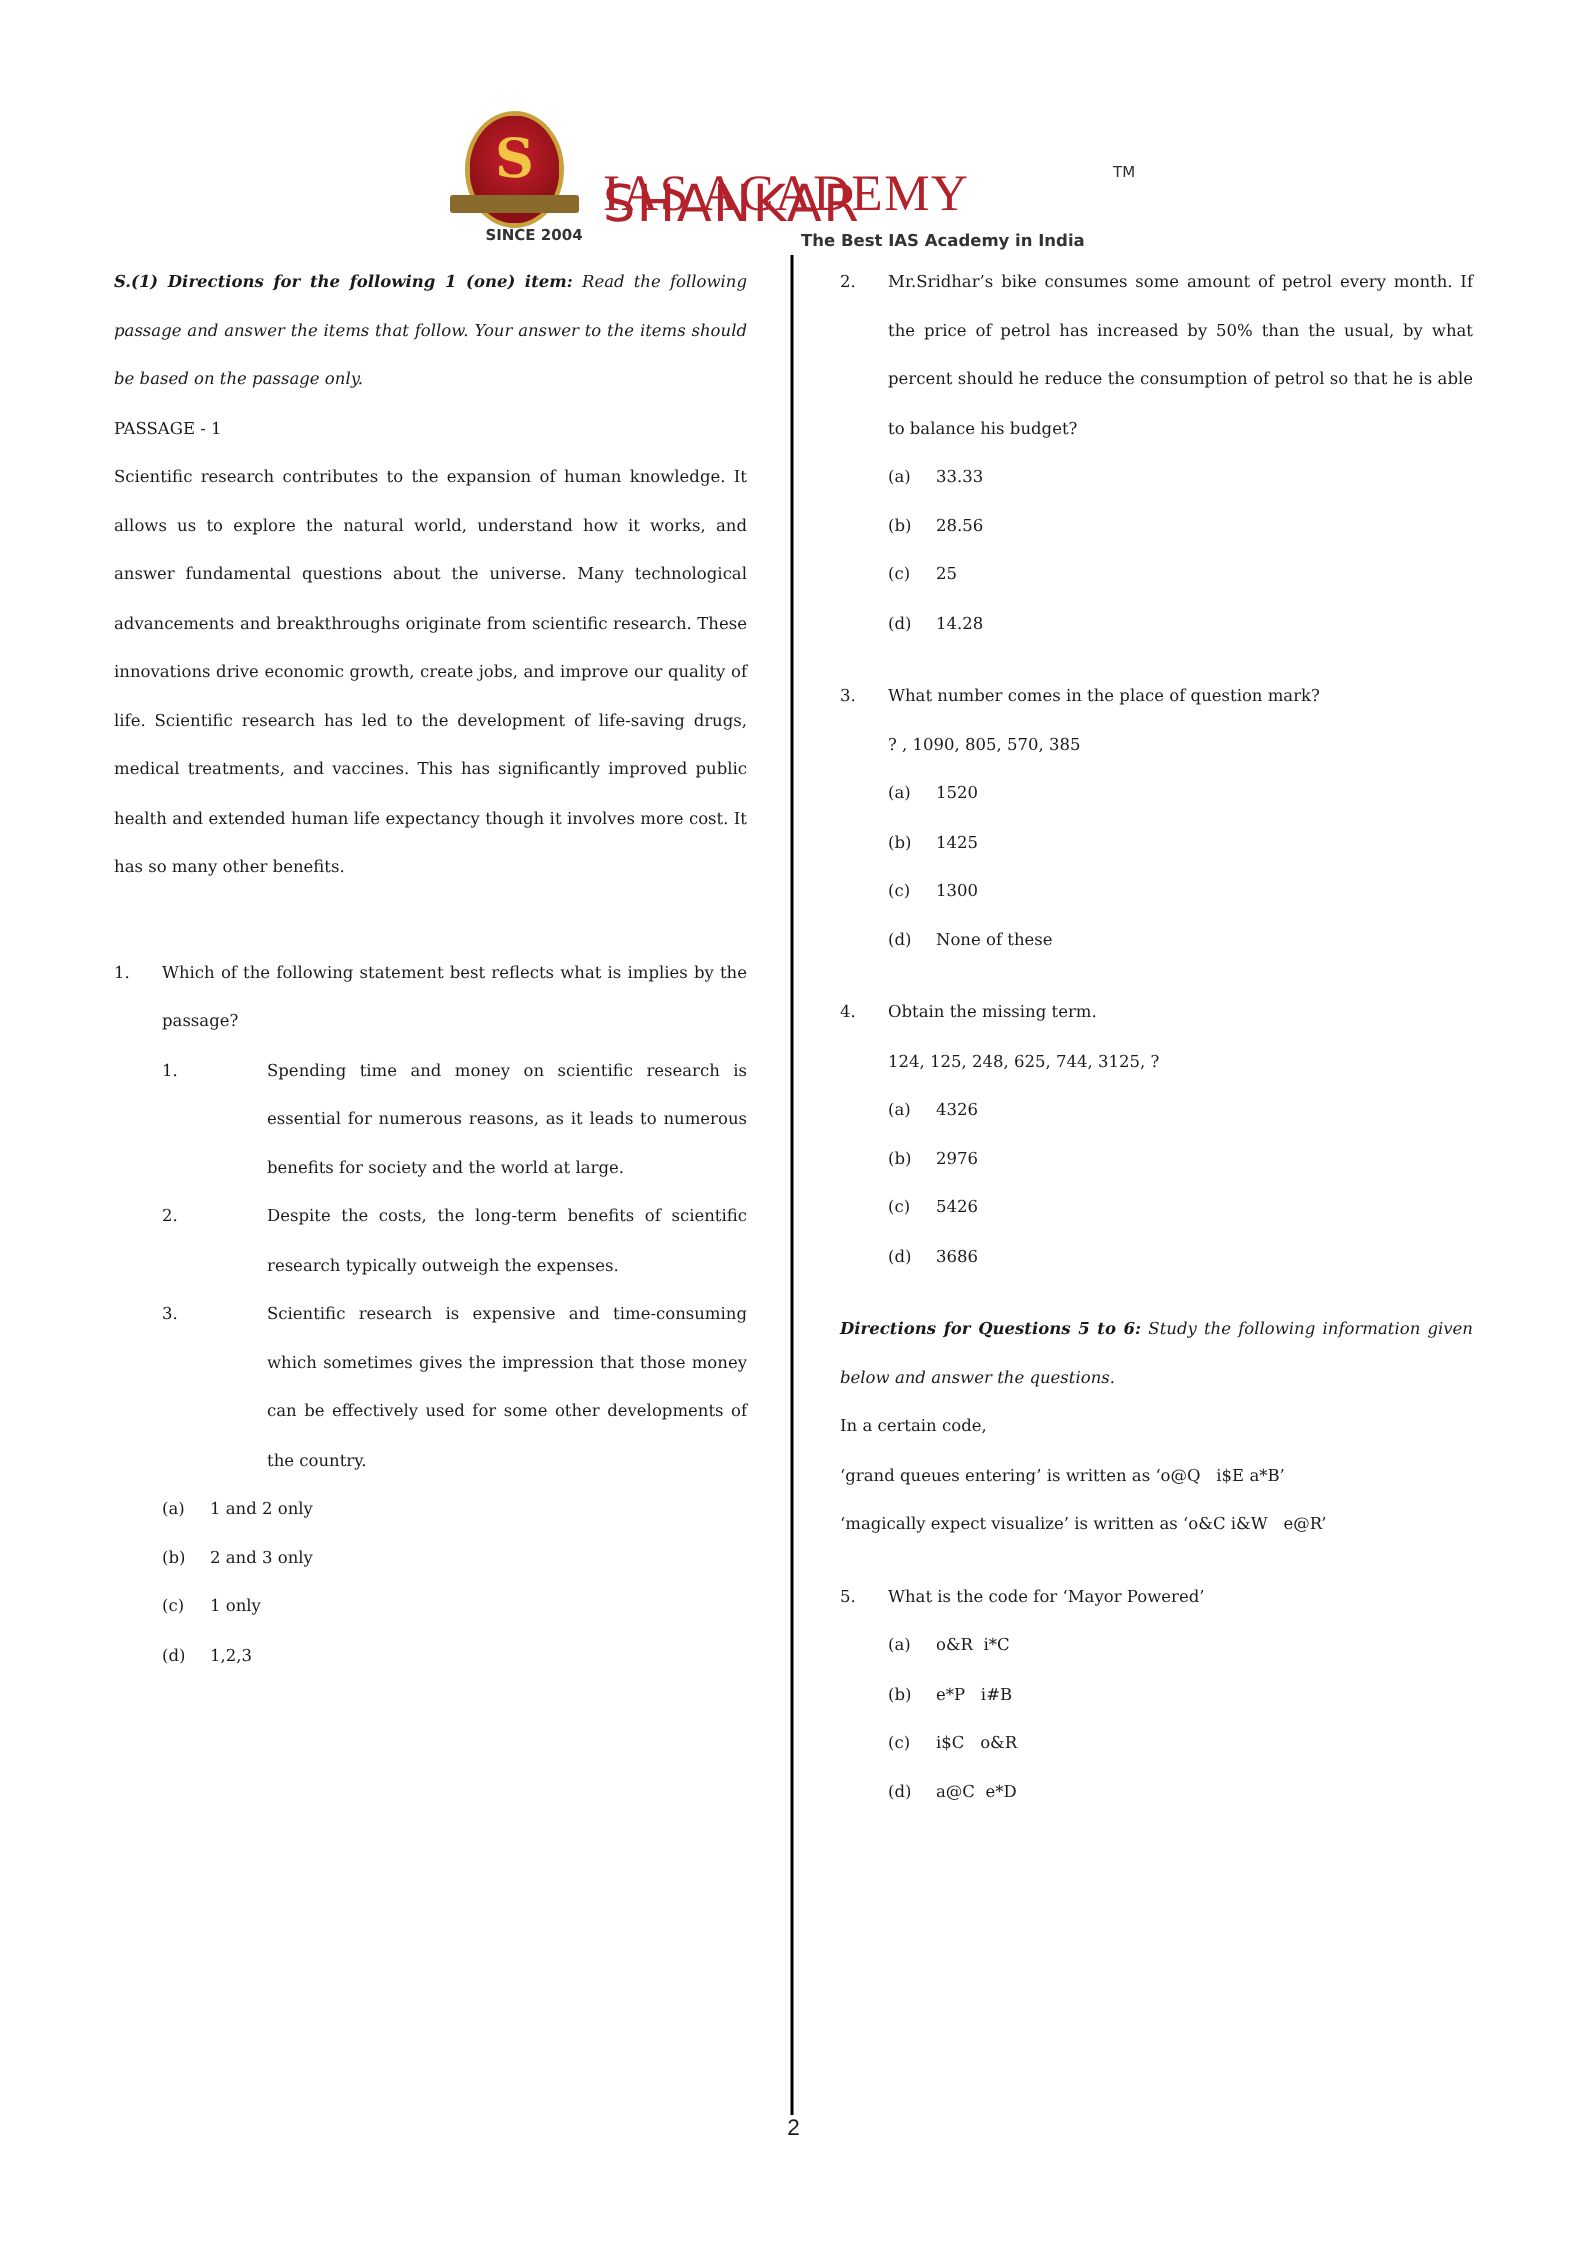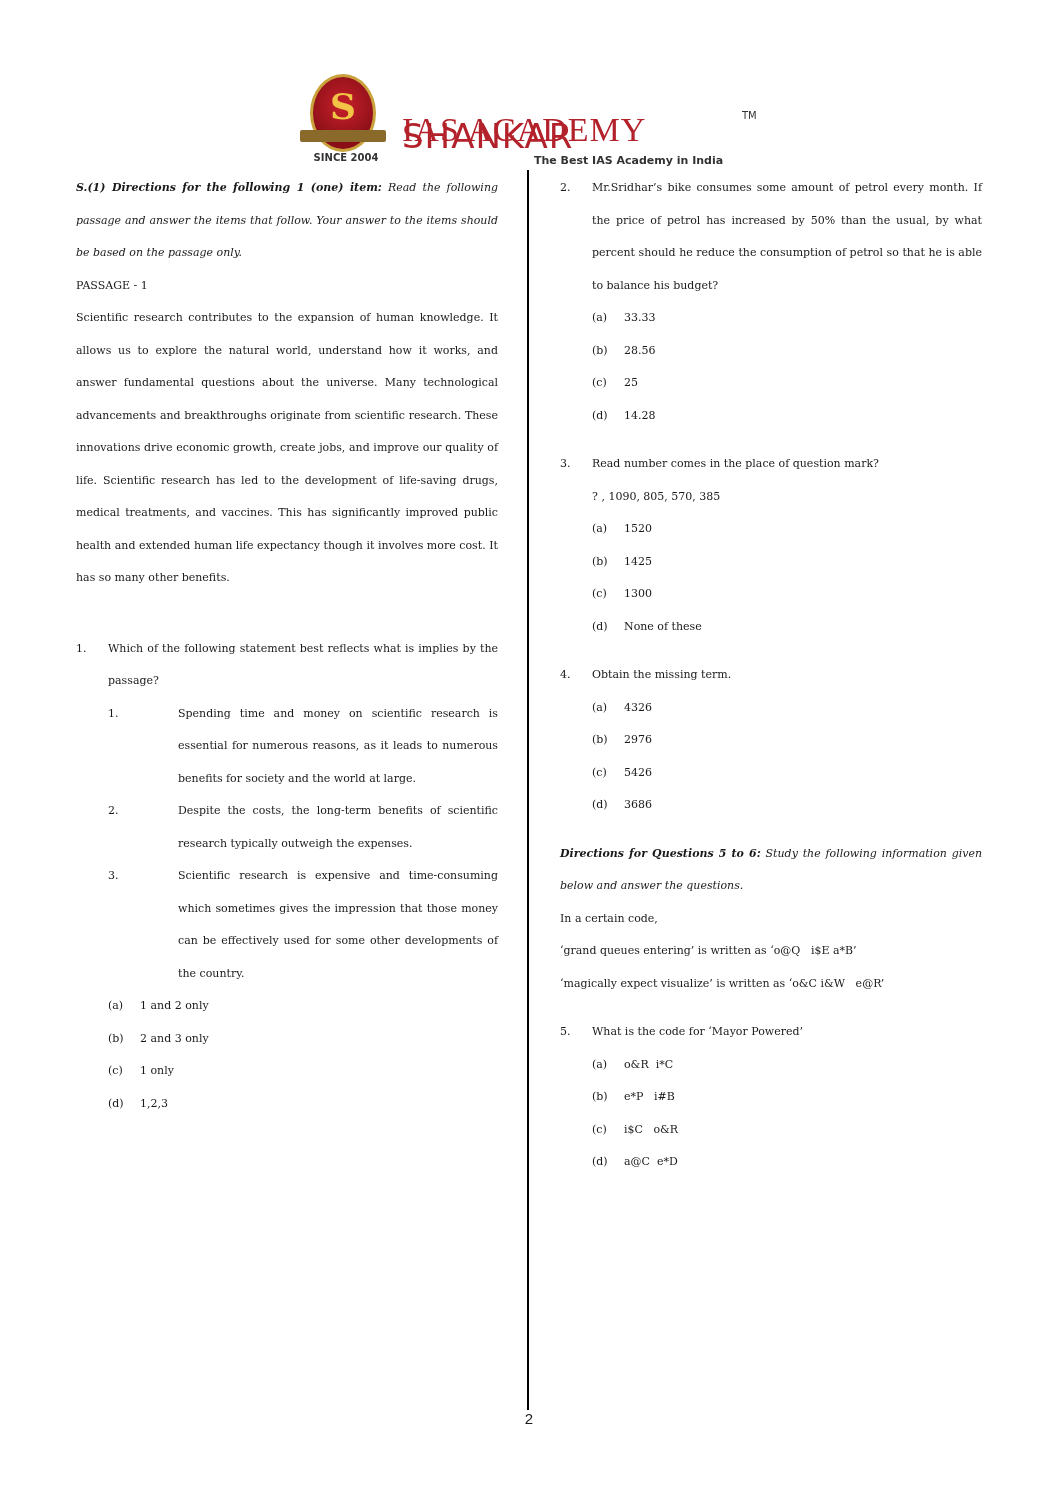--- a/index.html
+++ b/index.html
@@ -4,21 +4,21 @@
 <style>
   html, body { margin: 0; padding: 0; background: #ffffff; }
   body { width: 1058px; height: 1497px; position: relative; overflow: hidden;
          font-family: "DejaVu Serif", serif; color: #1a1a1a; }
   .header { position: absolute; left: 300px; top: 72px; width: 470px; height: 96px; }
   .emblem { position: absolute; left: 10px; top: 2px; width: 66px; height: 78px; border-radius: 50% / 50%;
             background: radial-gradient(circle at 50% 40%, #c8202a 0%, #8a0f17 70%); border: 3px solid #c9a23c; box-sizing: border-box; }
   .emblem .s { position: absolute; left: 0; right: 0; top: 8px; text-align: center; font-family: "DejaVu Serif", serif; font-weight: bold;
                font-size: 36px; color: #f2c445; }
   .ribbon { position: absolute; left: 0px; top: 58px; width: 86px; height: 12px; background: #8a6a2a; border-radius: 2px; }
-  .since { position: absolute; left: 6px; top: 80px; width: 80px; text-align: center; font-family: "DejaVu Sans", sans-serif; font-weight: bold;
+  .since { position: absolute; left: 16px; top: 80px; width: 80px; text-align: center; font-family: "DejaVu Sans", sans-serif; font-weight: bold;
            font-size: 10px; color: #333; }
   .brand1 { position: absolute; left: 102px; top: 2px; font-family: "DejaVu Sans", sans-serif; font-size: 34px; letter-spacing: 1px;
             color: #b3222b; line-height: 36px; margin-top: 44px; }
   .brand2 { position: absolute; left: 102px; top: 40px; font-family: Liberation Serif, serif; font-size: 34px; letter-spacing: 1px;
             color: #b3222b; line-height: 36px; }
   .tm { position: absolute; left: 442px; top: 38px; font-family: "DejaVu Sans", sans-serif; font-size: 10px; color: #333; }
   .tagline { position: absolute; left: 234px; top: 82px; font-family: "DejaVu Sans", sans-serif; font-weight: bold; font-size: 11px; color: #333; }
 
   .divider { position: absolute; left: 527px; top: 170px; width: 2px; height: 1240px; background: #000; }
   .col { position: absolute; top: 172px; font-size: 11px; line-height: 32.5px; }
@@ -92,32 +92,33 @@
     <span class="num">2.</span>
     <span class="body">Mr.Sridhar’s bike consumes some amount of petrol every month. If the price of petrol has increased by 50% than the usual, by what percent should he reduce the consumption of petrol so that he is able to balance his budget?</span>
   </div>
   <div class="opt"><span class="lbl">(a)</span><span>33.33</span></div>
   <div class="opt"><span class="lbl">(b)</span><span>28.56</span></div>
   <div class="opt"><span class="lbl">(c)</span><span>25</span></div>
   <div class="opt"><span class="lbl">(d)</span><span>14.28</span></div>
   <div class="gap"></div>
   <div class="q">
     <span class="num">3.</span>
-    <span class="body">Read number comes in the place of question mark?</span>
+    <span class="body">What number comes in the place of question mark?</span>
   </div>
   <div class="indent">? , 1090, 805, 570, 385</div>
   <div class="opt"><span class="lbl">(a)</span><span>1520</span></div>
   <div class="opt"><span class="lbl">(b)</span><span>1425</span></div>
   <div class="opt"><span class="lbl">(c)</span><span>1300</span></div>
   <div class="opt"><span class="lbl">(d)</span><span>None of these</span></div>
   <div class="gap"></div>
   <div class="q">
     <span class="num">4.</span>
     <span class="body">Obtain the missing term.</span>
   </div>
+  <div class="indent">124, 125, 248, 625, 744, 3125, ?</div>
   <div class="opt"><span class="lbl">(a)</span><span>4326</span></div>
   <div class="opt"><span class="lbl">(b)</span><span>2976</span></div>
   <div class="opt"><span class="lbl">(c)</span><span>5426</span></div>
   <div class="opt"><span class="lbl">(d)</span><span>3686</span></div>
   <div class="gap"></div>
   <div class="just">
     <span class="bi">Directions for Questions 5 to 6:</span><span class="italic"> Study the following information given below and answer the questions.</span>
   </div>
   <div>In a certain code,</div>
   <div class="just" style="white-space:pre-wrap">‘grand queues entering’ is written as ‘o@Q   i$E a*B’</div>

